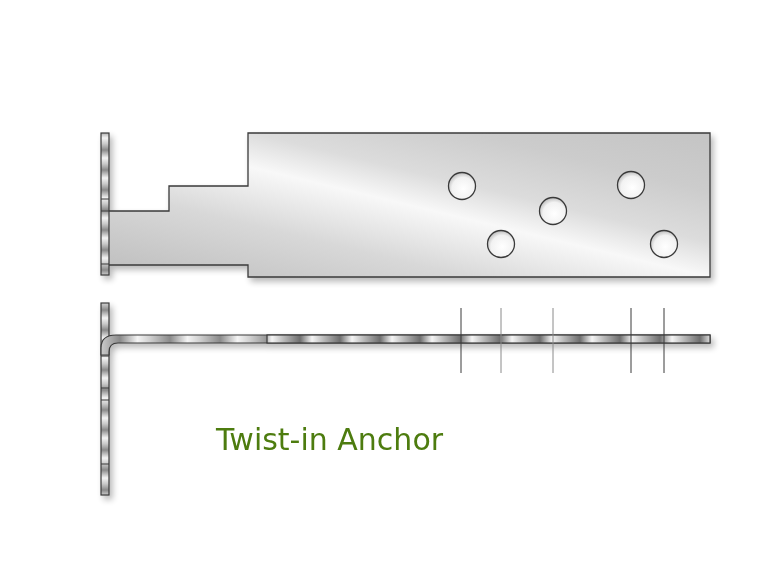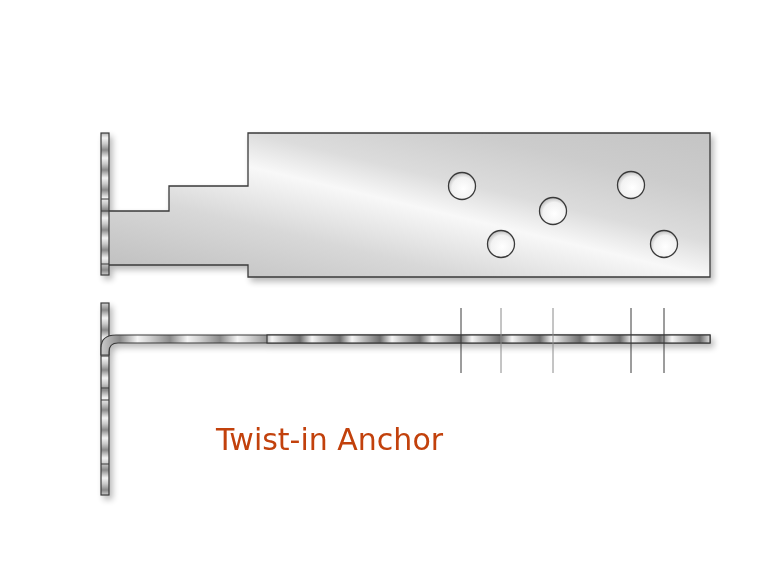--- a/index.html
+++ b/index.html
@@ -1,20 +1,20 @@
 <!DOCTYPE html>
 <html><head>
   <meta charset="utf-8">
   <style>
     html, body { margin: 0; padding: 0; background: #ffffff; }
     #stage { position: relative; width: 768px; height: 586px; background: #ffffff; overflow: hidden; }
     #diagram { position: absolute; left: 0; top: 0; }
     .caption {
       position: absolute; left: 216px; top: 422px;
-      font-family: "DejaVu Sans", sans-serif; font-size: 30px; color: #c2410c;
+      font-family: "DejaVu Sans", sans-serif; font-size: 30px; color: #4d7c0f;
       white-space: nowrap; letter-spacing: 0px;
     }
   </style>
 </head>
 <body>
 
 <div id="stage">
   <svg id="diagram" width="768" height="586" viewBox="0 0 768 586" xmlns="http://www.w3.org/2000/svg">
     <defs>
       <linearGradient id="plateGrad" x1="0" y1="1" x2="1" y2="0">

